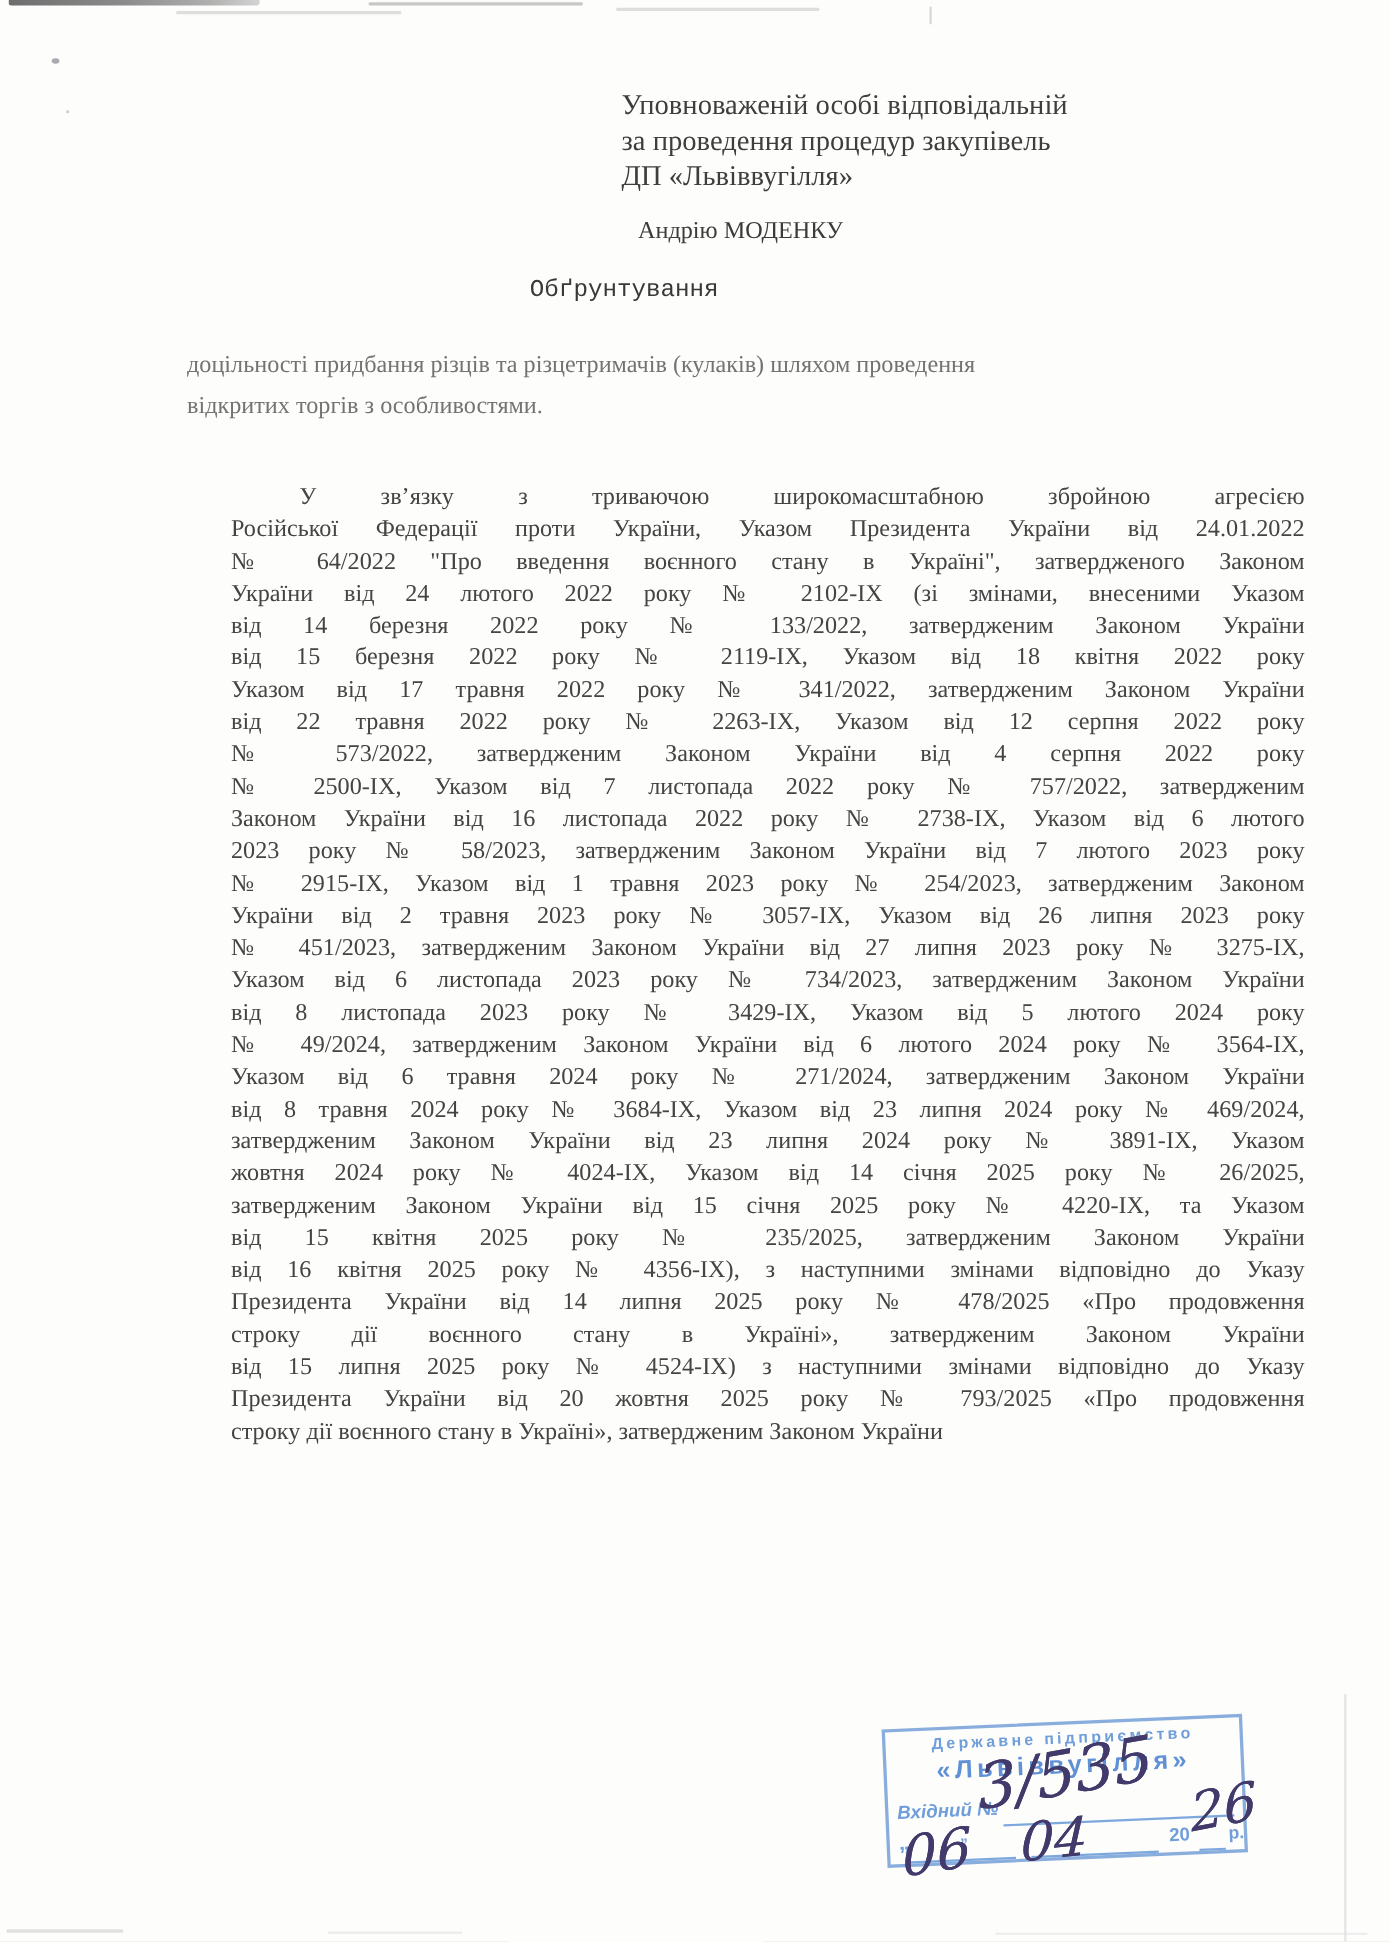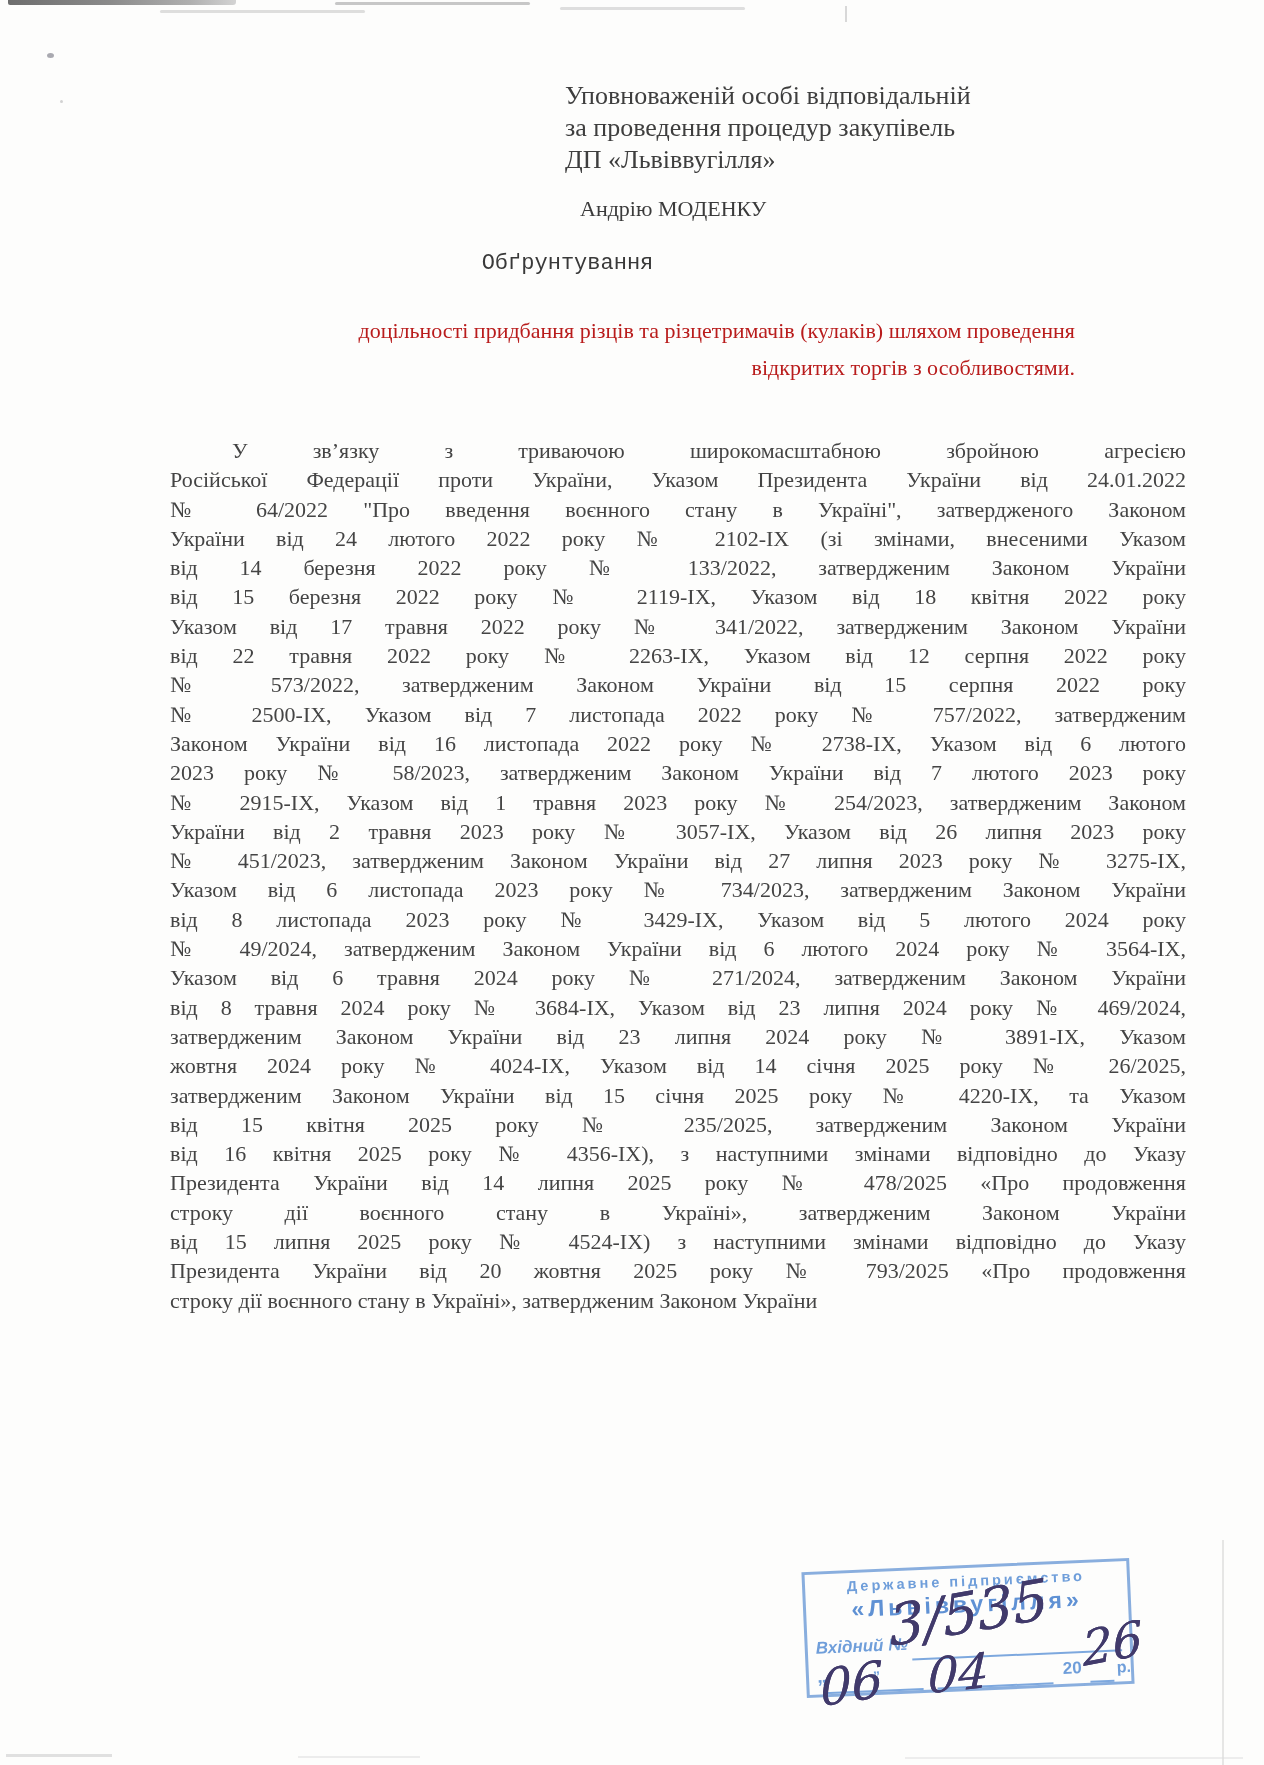--- a/index.html
+++ b/index.html
@@ -31,26 +31,26 @@
 
   
   .recipient { position:absolute; left:565px; top:80px; width:440px;
                font-size:26px; line-height:32px; color:#3e3e3e; }
   .addressee-name { position:absolute; left:565px; top:196px; font-size:22px; color:#3b3b3b;margin-left:15px; }
 
   
   .doc-title { position:absolute; left:170px; top:251px; width:795px;
                text-align:center; font-size:22px; color:#393939;font-family:Liberation Mono, monospace; }
   .doc-subtitle { position:absolute; left:170px; top:313px; width:905px;
-                  text-align:right; font-size:22px; line-height:36.5px; color:#b91c1c; }
+                  text-align:left; font-size:22px; line-height:36.5px; color:#737373; }
 
   
   .body-text { position:absolute; left:170px; top:436px; width:1016px;
                font-size:22px; line-height:29.3px; color:#444; }
-  .body-text .line { text-align:justify; text-align-last:justify; white-space:normal; }
+  .body-text .line { text-align:justify; text-align-last:justify; white-space:normal;margin-left:40px; }
   .body-text .line.first { text-indent:62px; }
   .body-text .line.last { text-align-last:left; }
 
   
   .stamp { position:absolute; left:804px; top:1565px; width:328px; height:126px;
            border:3px solid rgba(116,160,216,.85);
            transform:rotate(-2.5deg); transform-origin:center;
            box-sizing:border-box;
            font-family:"Liberation Sans", sans-serif; }
   .stamp-row1 { position:absolute; left:0; top:5px; width:100%; text-align:center;
@@ -109,21 +109,21 @@
 
   <div class="body-text">
       <div class="line first">У зв’язку з триваючою широкомасштабною збройною агресією</div>
       <div class="line">Російської Федерації проти України, Указом Президента України від 24.01.2022</div>
       <div class="line">№ 64/2022 "Про введення воєнного стану в Україні", затвердженого Законом</div>
       <div class="line">України від 24 лютого 2022 року № 2102-IX (зі змінами, внесеними Указом</div>
       <div class="line">від 14 березня 2022 року № 133/2022, затвердженим Законом України</div>
       <div class="line">від 15 березня 2022 року № 2119-IX, Указом від 18 квітня 2022 року</div>
       <div class="line">Указом від 17 травня 2022 року № 341/2022, затвердженим Законом України</div>
       <div class="line">від 22 травня 2022 року № 2263-IX, Указом від 12 серпня 2022 року</div>
-      <div class="line">№ 573/2022, затвердженим Законом України від 15 серпня 2022 року</div>
+      <div class="line">№ 573/2022, затвердженим Законом України від 4 серпня 2022 року</div>
       <div class="line">№ 2500-IX, Указом від 7 листопада 2022 року № 757/2022, затвердженим</div>
       <div class="line">Законом України від 16 листопада 2022 року № 2738-IX, Указом від 6 лютого</div>
       <div class="line">2023 року № 58/2023, затвердженим Законом України від 7 лютого 2023 року</div>
       <div class="line">№ 2915-IX, Указом від 1 травня 2023 року № 254/2023, затвердженим Законом</div>
       <div class="line">України від 2 травня 2023 року № 3057-IX, Указом від 26 липня 2023 року</div>
       <div class="line">№ 451/2023, затвердженим Законом України від 27 липня 2023 року № 3275-IX,</div>
       <div class="line">Указом від 6 листопада 2023 року № 734/2023, затвердженим Законом України</div>
       <div class="line">від 8 листопада 2023 року № 3429-IX, Указом від 5 лютого 2024 року</div>
       <div class="line">№ 49/2024, затвердженим Законом України від 6 лютого 2024 року № 3564-IX,</div>
       <div class="line">Указом від 6 травня 2024 року № 271/2024, затвердженим Законом України</div>

